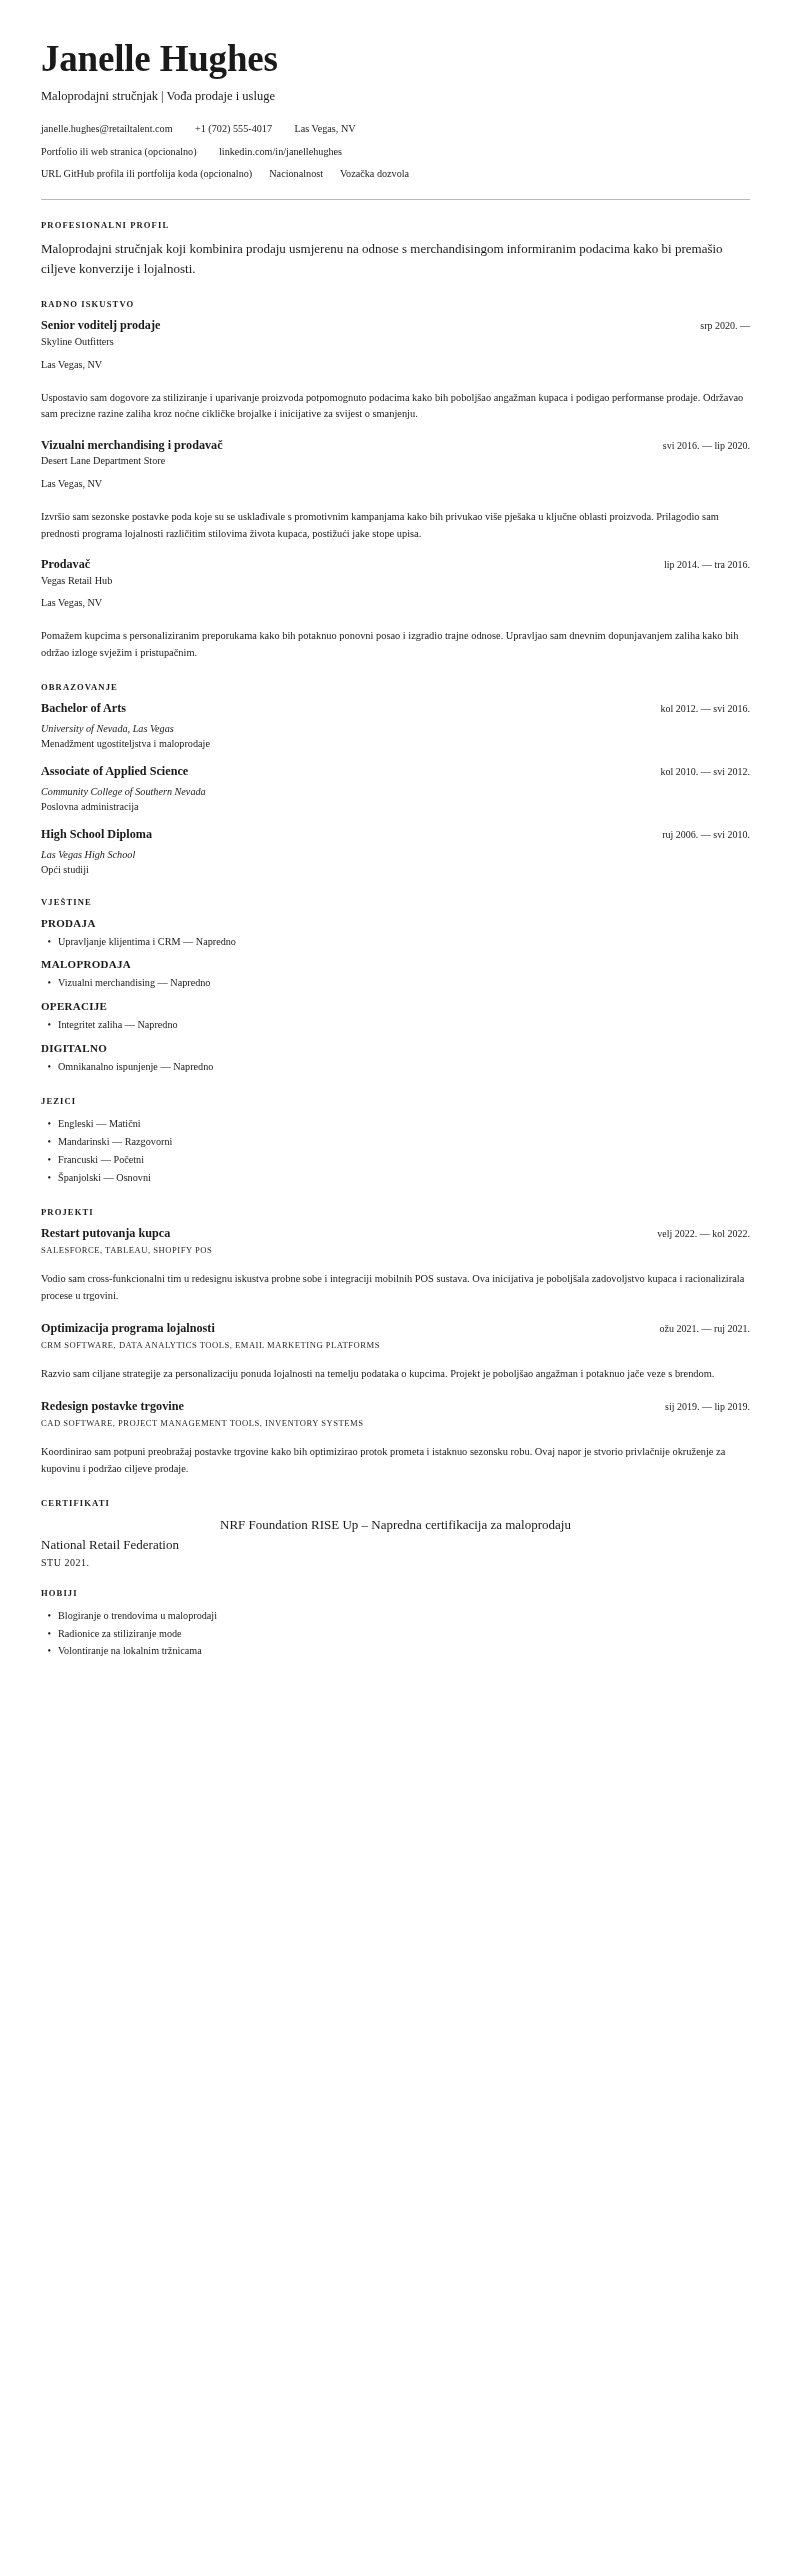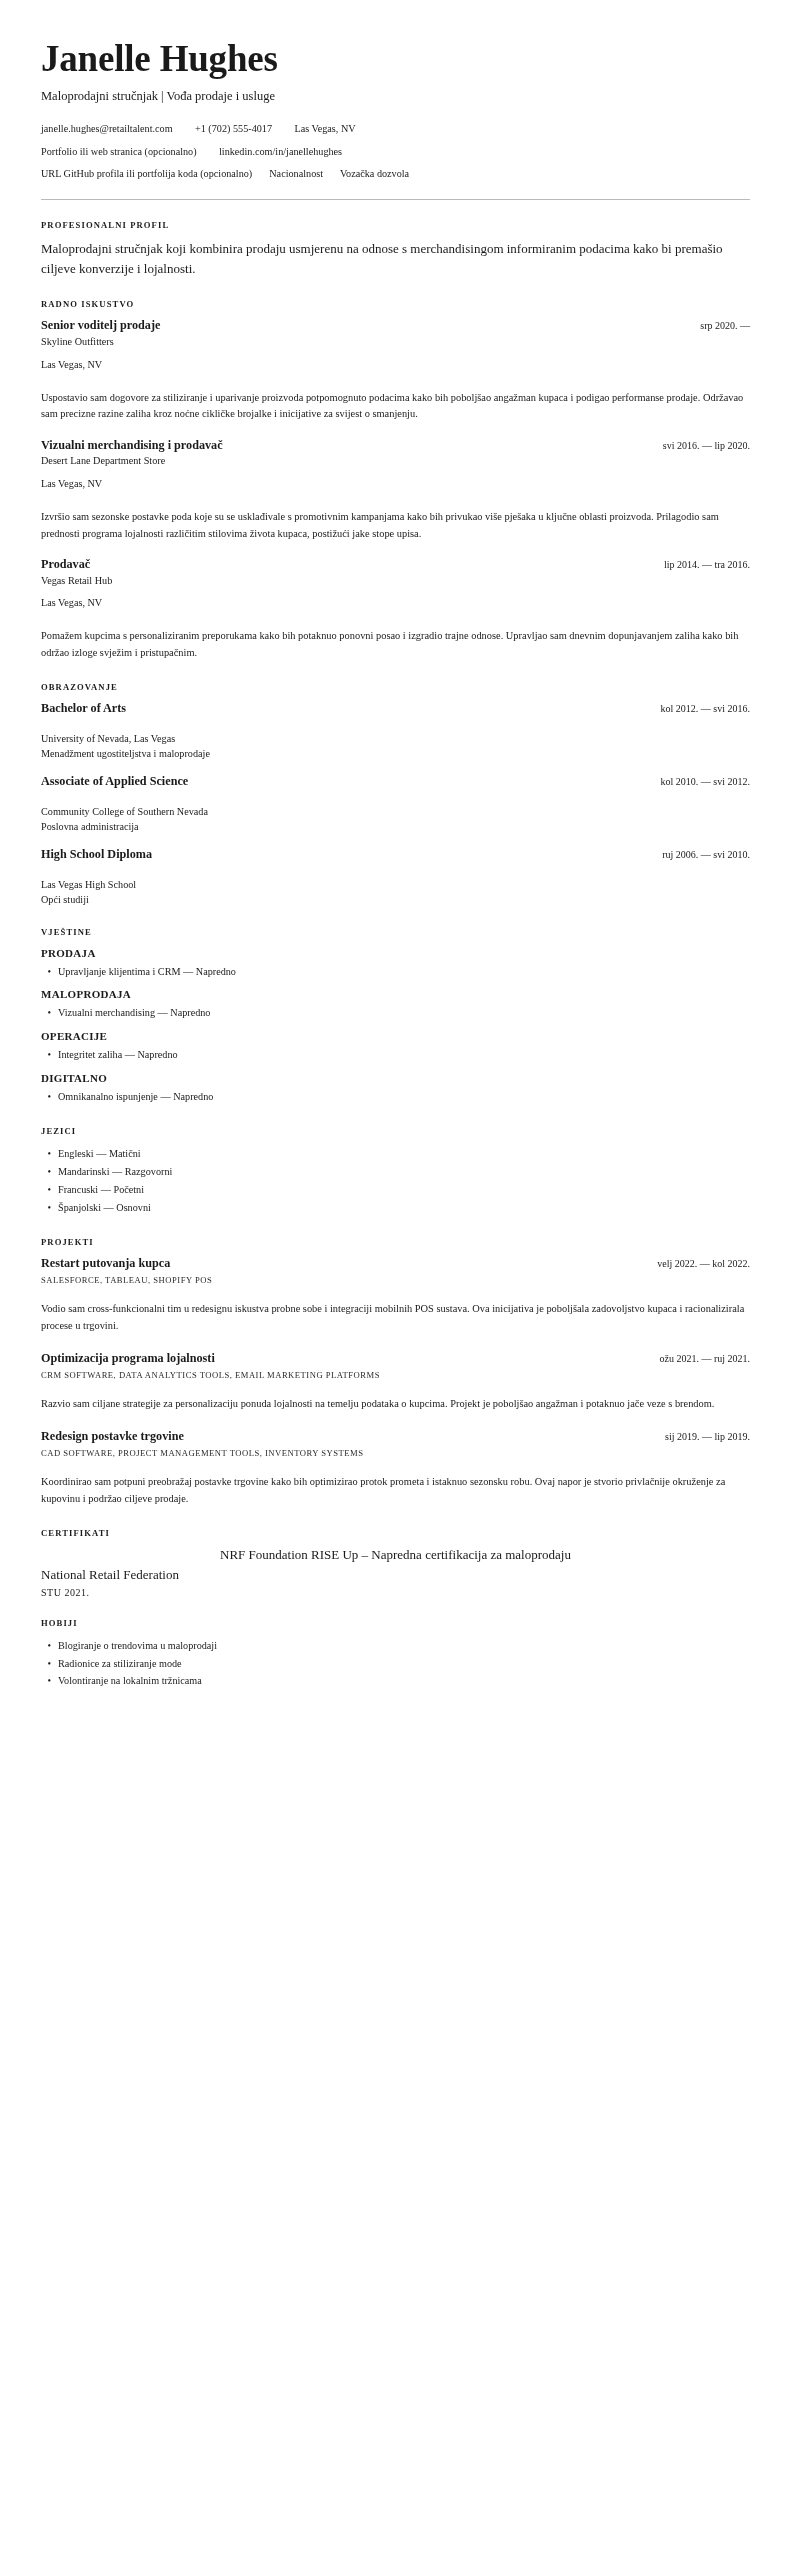--- a/index.html
+++ b/index.html
@@ -105,21 +105,21 @@
     margin-bottom: 14.5px;
   }
   .entry-meta {
     font-size: 8.6px;
     letter-spacing: 0.5px;
     text-transform: uppercase;
     margin-top: 4px;
     color: #2a2a2a;
   }
   .edu-entry { margin-bottom: 12px; }
-  .edu-entry .entry-sub { margin-top: 16px; }
+  .edu-entry .entry-sub { margin-top: 6px; font-style: italic; }
   .edu-entry .entry-sub2 {
     font-size: 10.2px;
     line-height: 1.45;
   }
 
   
   .skill-group { margin-bottom: 8px; }
   .skill-cat {
     font-size: 11px;
     font-weight: bold;

